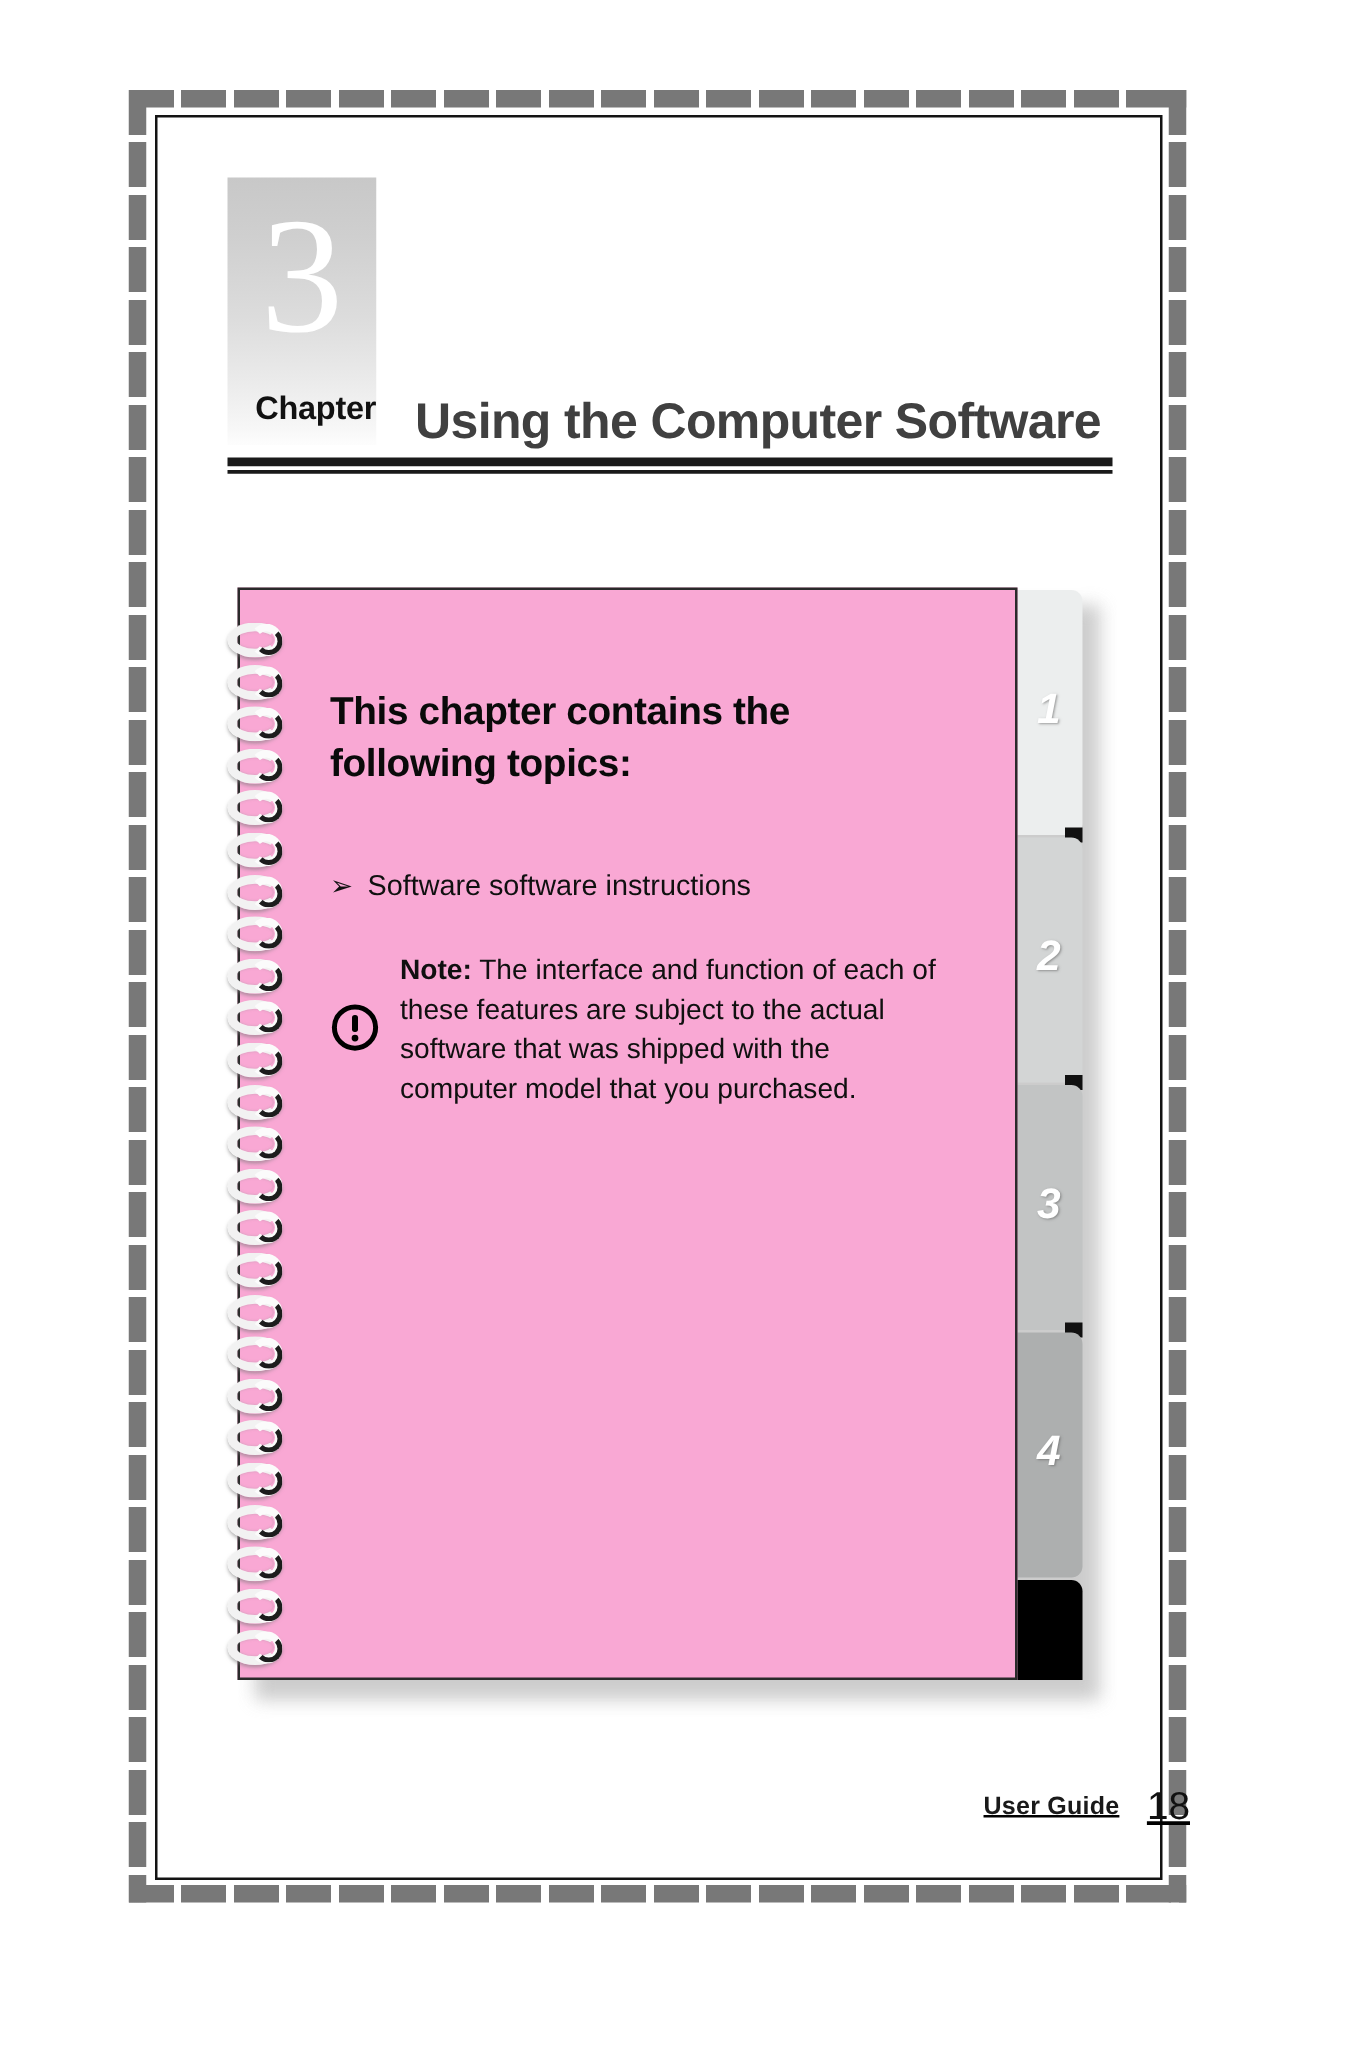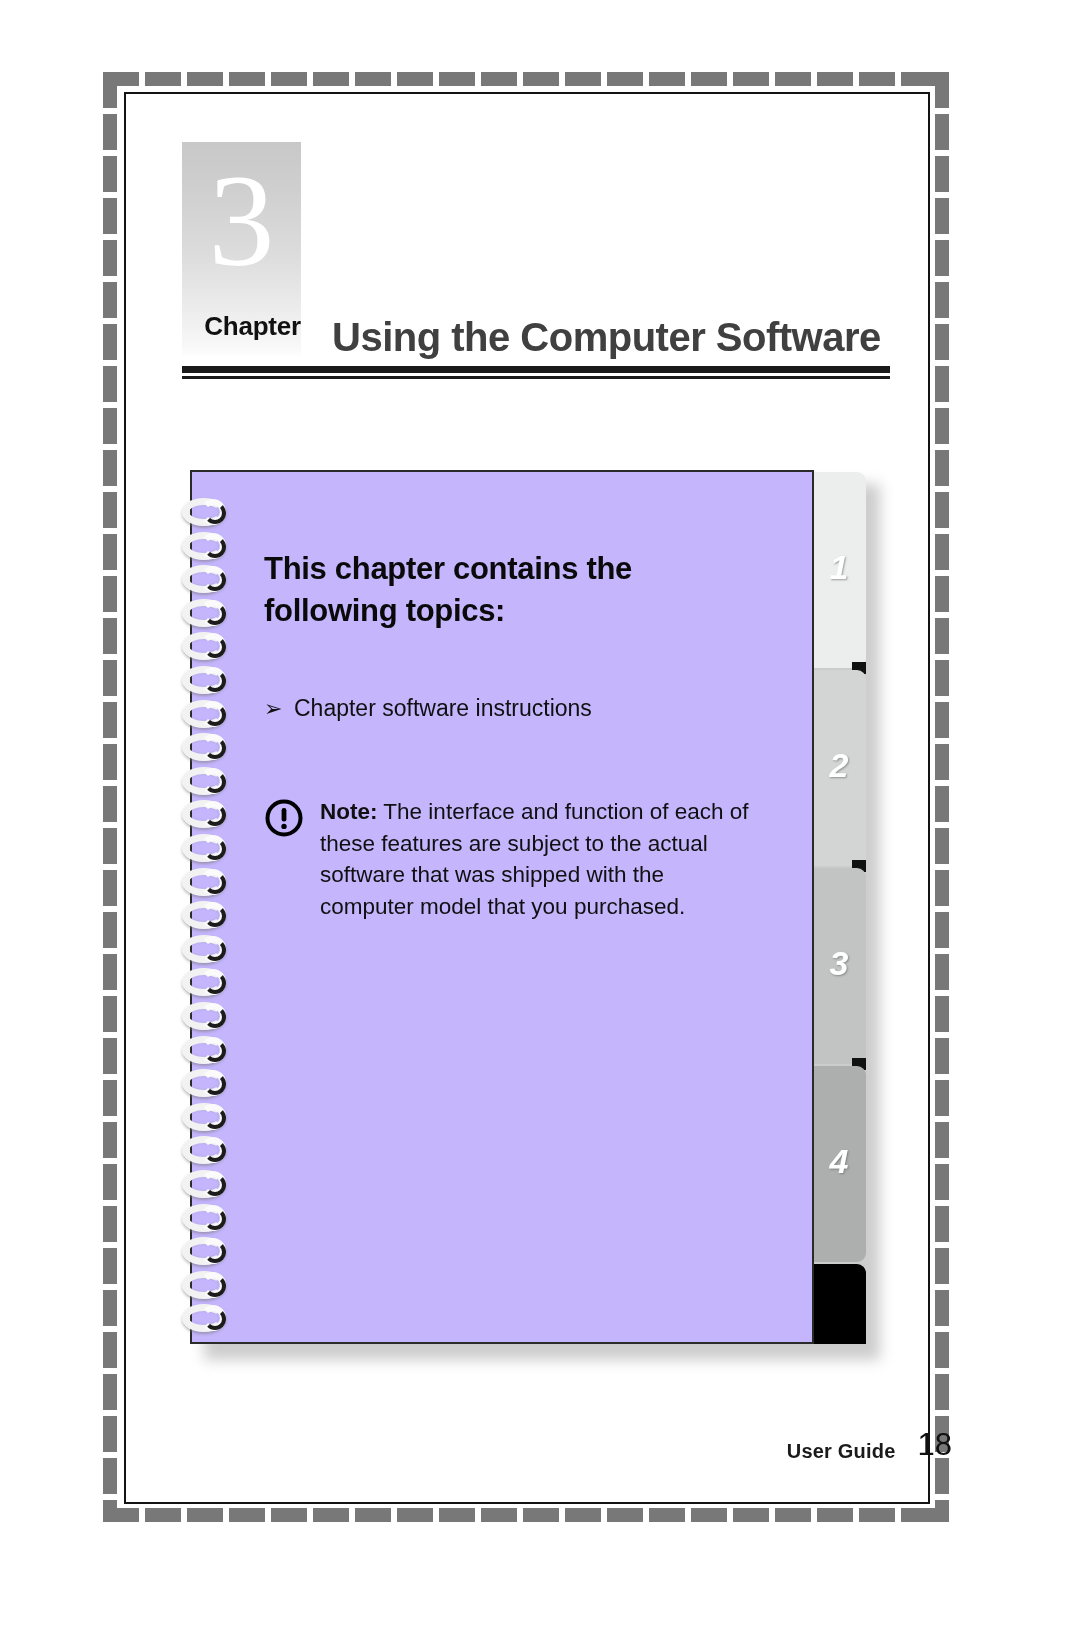--- a/index.html
+++ b/index.html
@@ -144,21 +144,21 @@
     background: #c4c4c4;
     filter: blur(7px);
     opacity: 0.85;
   }
   #notebook-page {
     position: absolute;
     left: 0;
     top: 0;
     width: 624px;
     height: 874px;
-    background: #c4b5fd;
+    background: #f9a8d4;
     border: 2px solid #2a2a2a;
     box-sizing: border-box;
   }
 
   
   #tab-stack {
     position: absolute;
     left: 622px;
     top: 2px;
     width: 54px;
@@ -280,23 +280,23 @@
     width: 30px;
     flex: 0 0 30px;
     line-height: 1;
   }
   #bullet-text {
     font-size: 23px;
     color: #101010;
     line-height: 1.3;
   }
   #note-row {
-    margin-top: 72px;
+    margin-top: 36px;
     display: flex;
-    align-items: flex-start;
+    align-items: center;
   }
   #note-icon {
     flex: 0 0 56px;
     width: 56px;
     padding-top: 2px;
   }
   #note-body {
     font-size: 22.5px;
     color: #101010;
     line-height: 1.42;
@@ -305,21 +305,22 @@
   #note-label {
     font-weight: 700;
   }
 
   
   #footer {
     position: absolute;
     right: 128px;
     top: 1427px;
     display: flex;
-    align-items: flex-end;
+    align-items: center;
+    text-decoration: underline;
   }
   #footer-label {
     font-size: 20px;
     font-weight: 700;
     color: #1a1a1a;
     letter-spacing: 0.2px;
   }
   #footer-page {
     font-size: 31px;
     font-weight: 400;
@@ -376,21 +377,21 @@
   </div>
 
   <div id="notebook-page">
 
     <div id="note-content">
 
       <p id="topics-heading">This chapter contains the following topics:</p>
 
       <div id="bullet-row">
         <span id="bullet-glyph">➢</span>
-        <span id="bullet-text">Chapter software instructions</span>
+        <span id="bullet-text">Software software instructions</span>
       </div>
 
       <div id="note-row">
         <div id="note-icon">
           <svg width="40" height="40" viewBox="0 0 40 40" aria-hidden="true">
             <circle cx="20" cy="20" r="16.5" fill="none" stroke="#000000" stroke-width="4"></circle>
             <rect x="17.6" y="10" width="4.8" height="13.5" rx="2.2" fill="#000000"></rect>
             <circle cx="20" cy="28.4" r="2.7" fill="#000000"></circle>
           </svg>
         </div>

